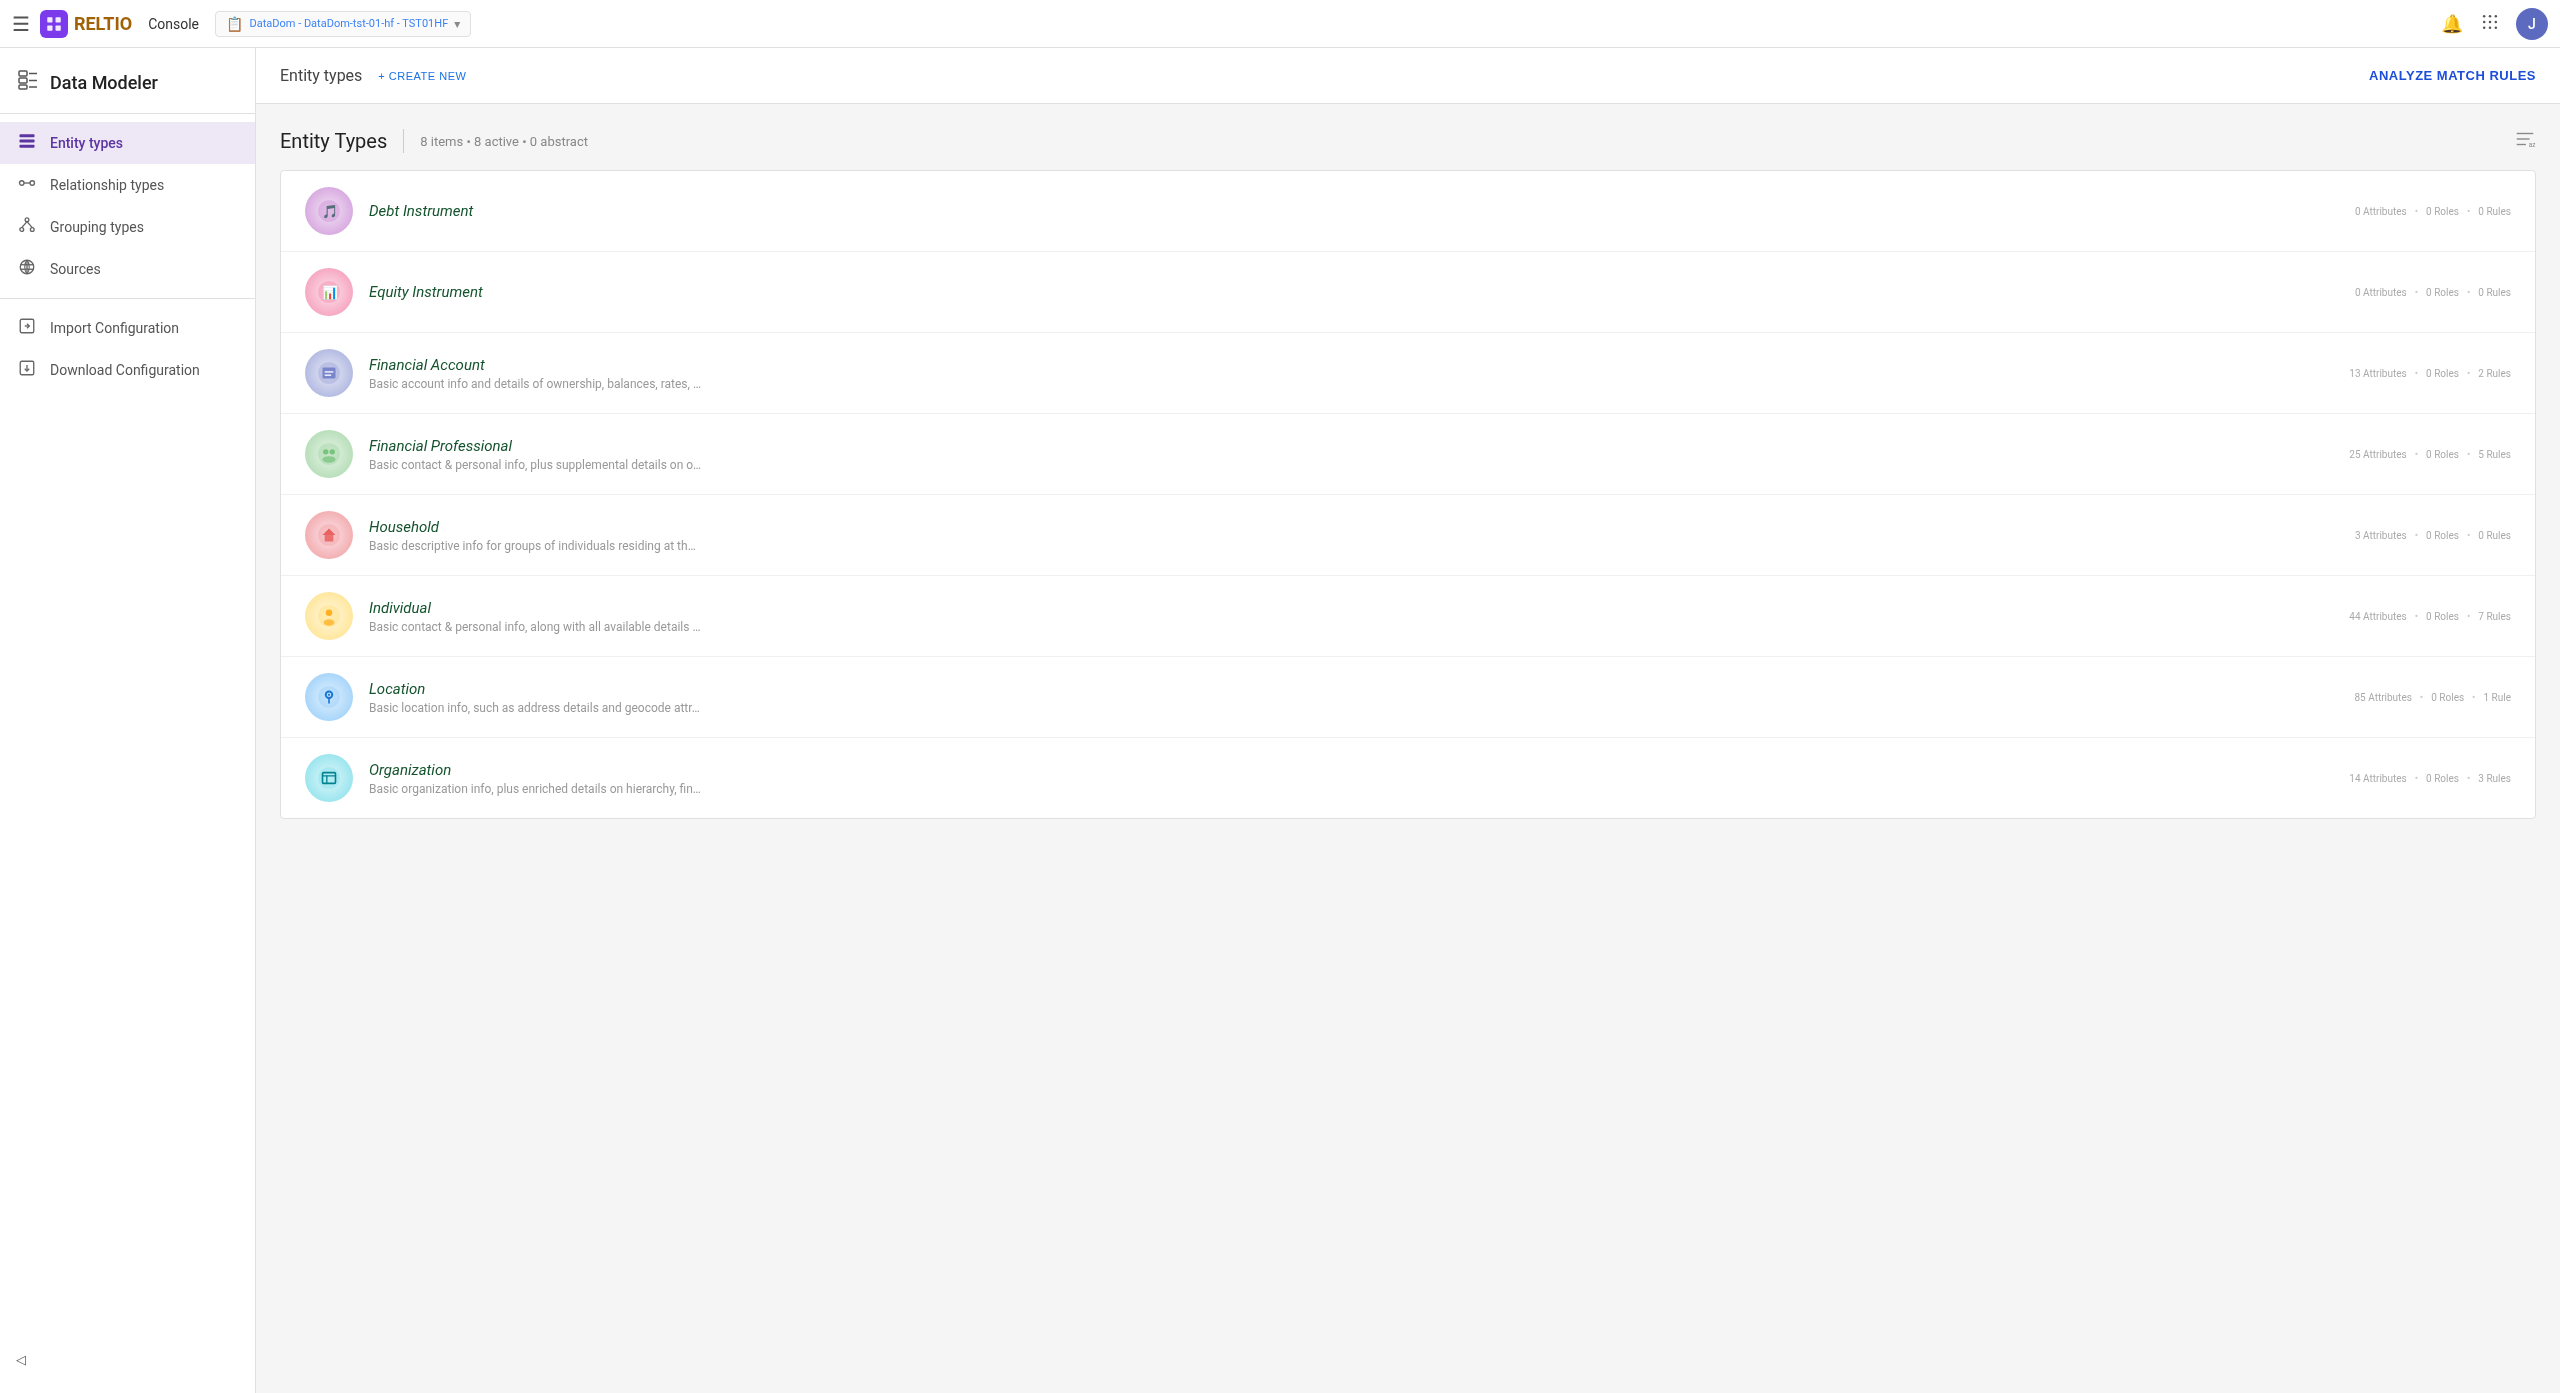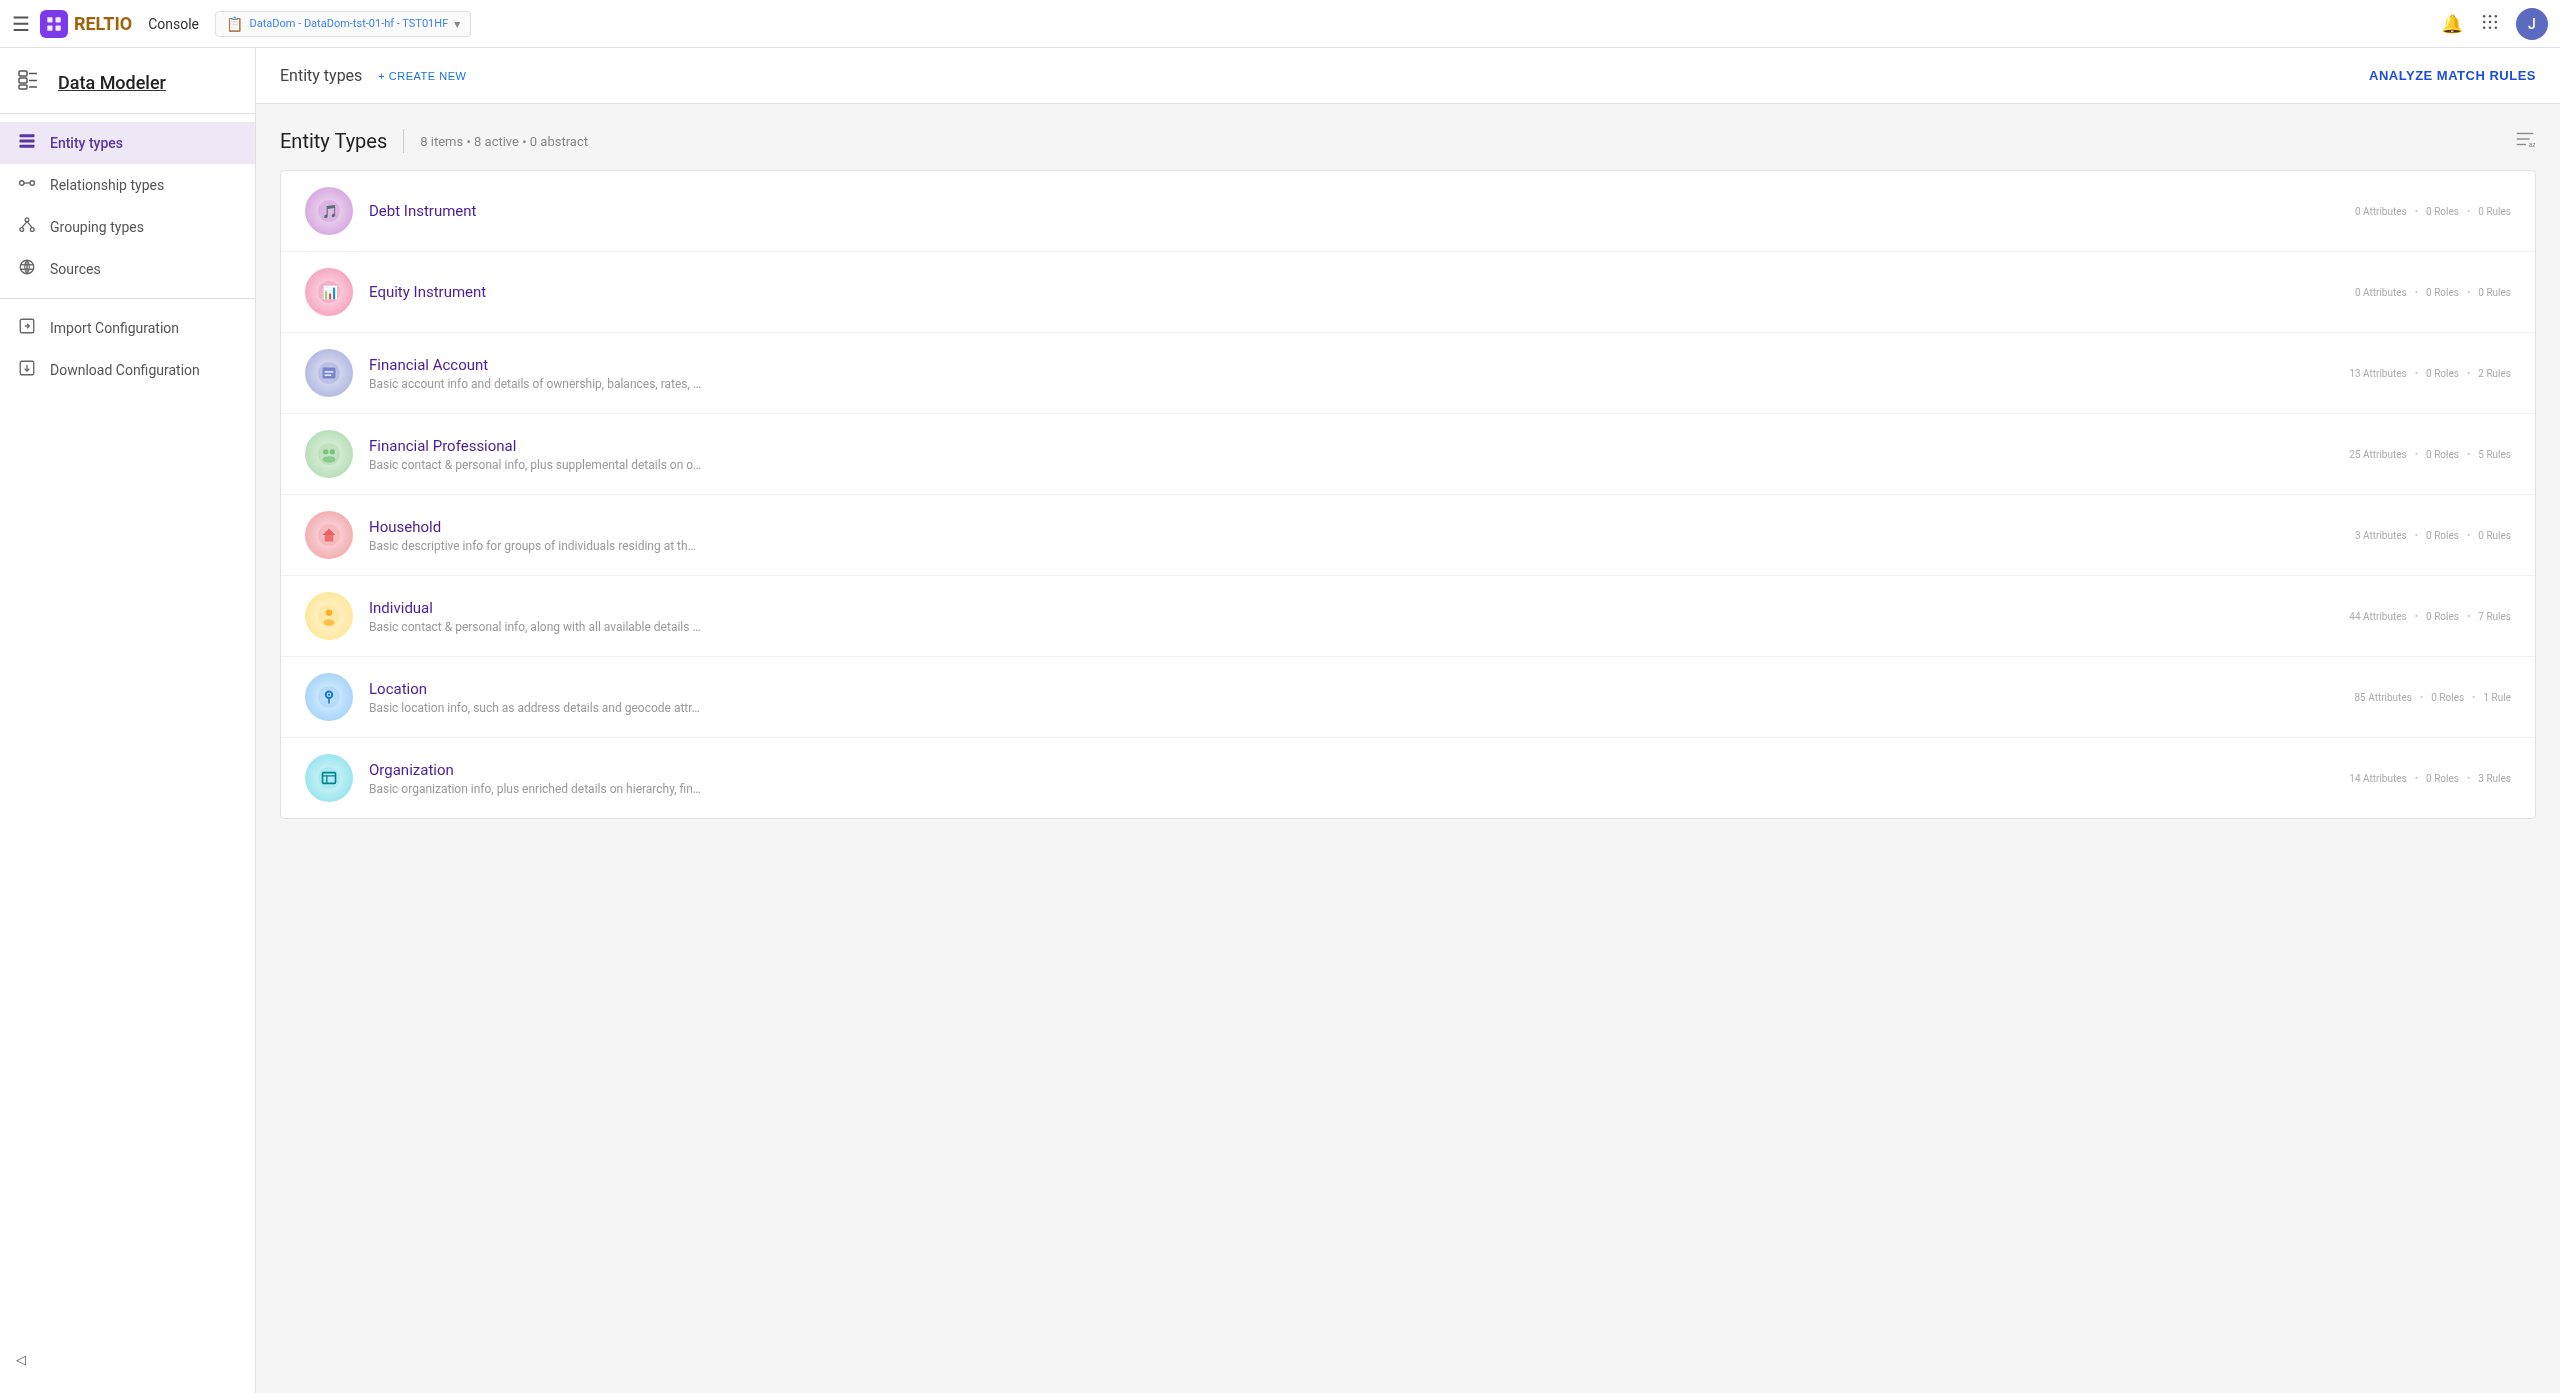--- a/index.html
+++ b/index.html
@@ -59,24 +59,23 @@
       display: flex;
       flex-direction: column;
       flex-shrink: 0;
       position: fixed;
       top: 48px;
       bottom: 0;
       left: 0;
       z-index: 90;
     }
     .sidebar-header {
-      display: flex; align-items: center; gap: 18px;
+      display: flex; align-items: center; gap: 10px;
       padding: 20px 16px 16px 16px;
       border-bottom: 1px solid #e0e0e0;
-      text-decoration: underline;
     }
     .sidebar-header-icon { color: #555; font-size: 22px; }
     .sidebar-title { font-size: 18px; font-weight: 500; color: #222; }
     .sidebar-nav { padding: 8px 0; flex: 1; }
     .sidebar-item {
       display: flex; align-items: center; gap: 12px;
       padding: 10px 16px;
       cursor: pointer;
       border-radius: 0;
       color: #555;
@@ -159,21 +158,21 @@
       transition: background 0.1s;
     }
     .entity-row:last-child { border-bottom: none; }
     .entity-icon-wrap {
       width: 48px; height: 48px; border-radius: 50%;
       display: flex; align-items: center; justify-content: center;
       margin-right: 16px; flex-shrink: 0;
       font-size: 20px;
     }
     .entity-info { flex: 1; }
-    .entity-name { font-size: 15px; color: #4c1d95; font-weight: 400; }
+    .entity-name { font-size: 15px; color: #14532d; font-weight: 400; font-style: italic; }
     .entity-desc { font-size: 12px; color: #999; margin-top: 3px; white-space: nowrap; overflow: hidden; text-overflow: ellipsis; max-width: 420px; }
     .entity-stats {
       display: flex; align-items: center; gap: 8px;
       font-size: 10px; color: #aaa;
     }
     .stat-dot { color: #ccc; }
 
     
     .icon-debt { background: radial-gradient(circle, #f3e5f5, #ce93d8); }
     .icon-equity { background: radial-gradient(circle, #fce4ec, #f48fb1); }

